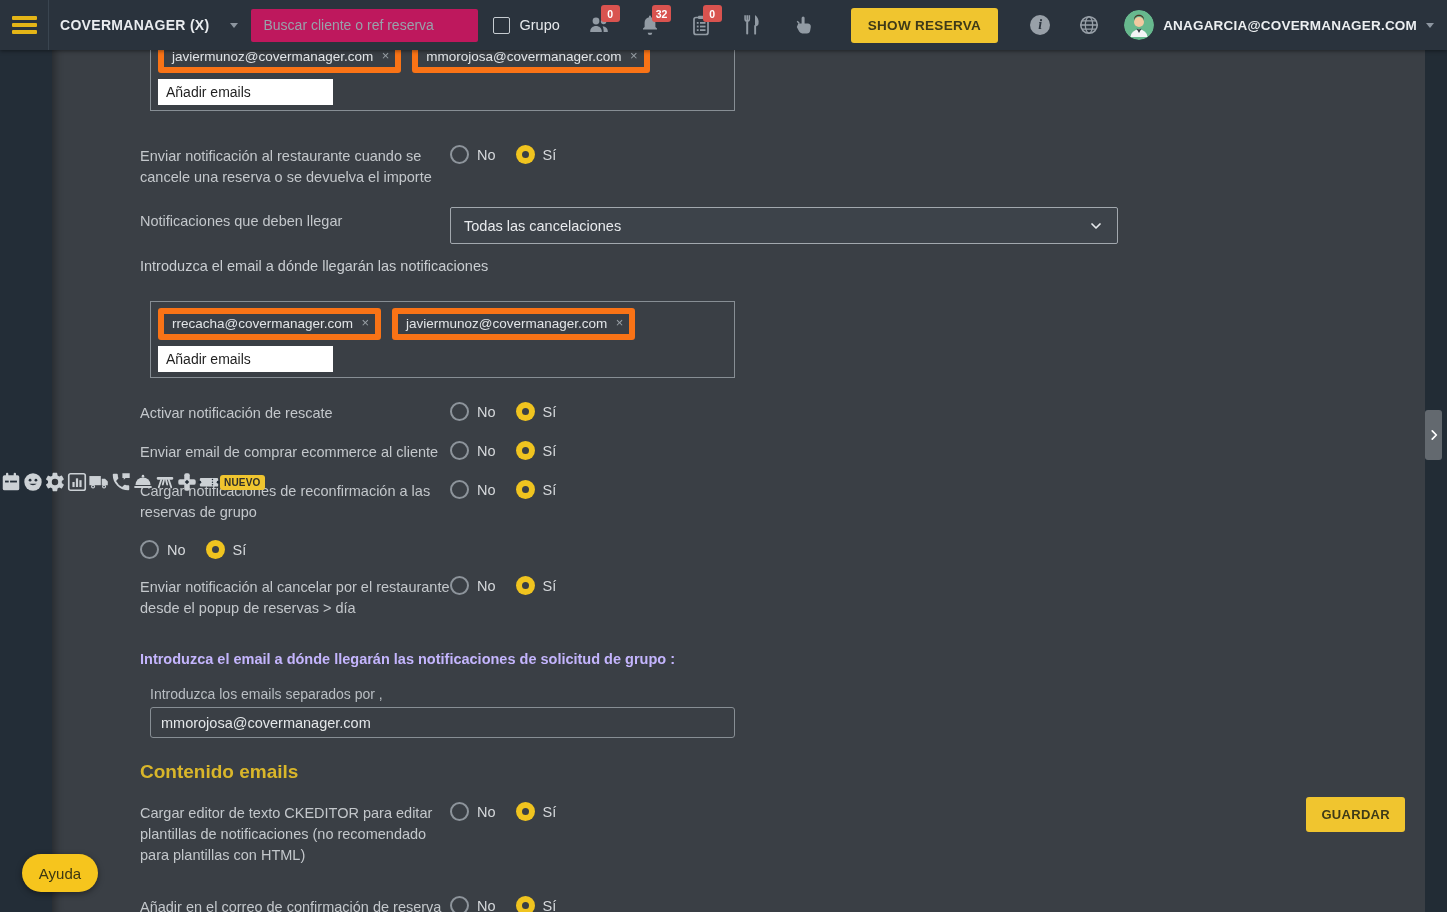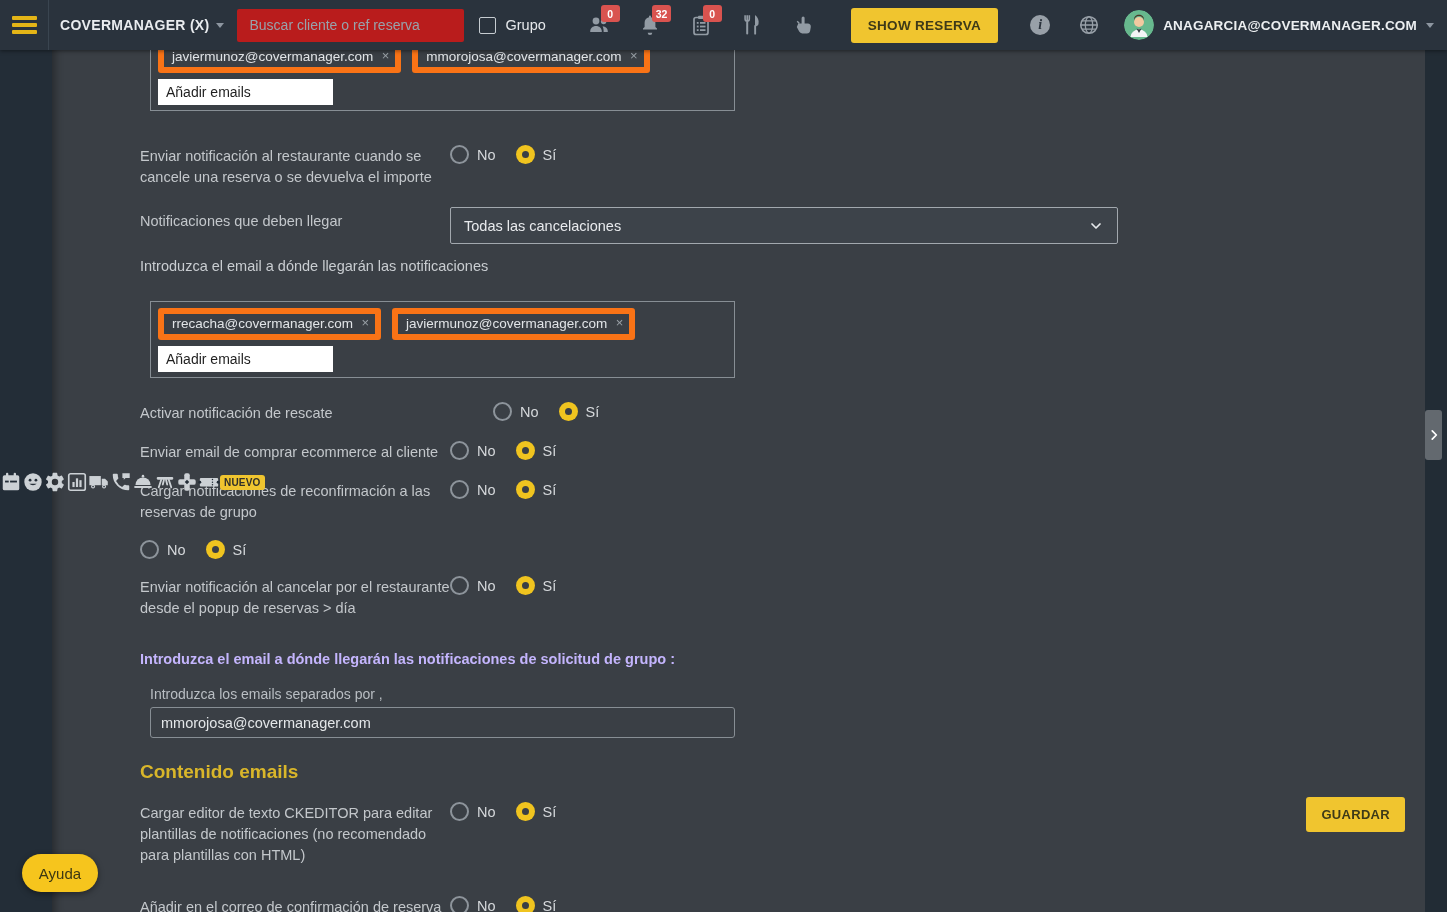--- a/index.html
+++ b/index.html
@@ -11,24 +11,24 @@
   }
   
   .topbar {
     position:absolute; top:0; left:0; width:1447px; height:50px;
     background:#2a333d; display:flex; align-items:center; z-index:30;
     box-shadow:0 1px 4px rgba(0,0,0,.45);
   }
   .menu-btn { width:48px; height:50px; display:flex; flex-direction:column; justify-content:center; align-items:center; gap:3px; cursor:pointer; }
   .menu-btn span { display:block; width:25px; height:4px; background:#e4b517; border-radius:1px; }
   .tb-divider { width:1px; height:50px; background:#3a4550; }
-  .brand { display:flex; align-items:center; gap:7px; margin-left:11px; color:#e9ecef; font-size:14px; font-weight:bold; letter-spacing:.3px; cursor:pointer; }
+  .brand { display:flex; align-items:center; gap:21px; margin-left:11px; color:#e9ecef; font-size:14px; font-weight:bold; letter-spacing:.3px; cursor:pointer; }
   .caret-down { width:0; height:0; border-left:4.5px solid transparent; border-right:4.5px solid transparent; border-top:5.5px solid #8d96a0; }
   .tb-search {
-    margin-left:13px; width:227px; height:33px; background:#b91c1c; border:none; border-radius:2px;
+    margin-left:13px; width:227px; height:33px; background:#be185d; border:none; border-radius:2px;
     color:#dfe3e7; font-size:14px; padding:0 12px; font-family:"Liberation Sans",sans-serif;
   }
   .tb-search::placeholder { color:#98a2ab; }
   .grupo-wrap { display:flex; align-items:center; gap:9px; margin-left:15px; }
   .checkbox { width:17px; height:17px; border:1px solid #c6ccd1; border-radius:2px; background:transparent; cursor:pointer; }
   .grupo-label { color:#e6e9ec; font-size:14.5px; }
   .tb-icons { display:flex; align-items:center; margin-left:auto; gap:27px; }
   .tb-icon { position:relative; color:#929ba4; cursor:pointer; display:flex; }
   .tb-icon svg { width:24px; height:24px; }
   .badge {
@@ -126,21 +126,21 @@
   .help-btn {
     position:absolute; left:22px; top:854px; z-index:40; background:#f6c51d; color:#3c3813;
     border:none; border-radius:19px; width:76px; height:38px; font-size:15px; cursor:pointer;
     font-family:"Liberation Sans",sans-serif; box-shadow:0 2px 6px rgba(0,0,0,.4);
   }
 
   
   .mt-row1 { margin-top:35px; }
   .mt-notif-label { margin-top:14px; }
   .mt-box2 { margin-top:27px; }
-  .mt-rescate { margin-top:25px;gap:43px; }
+  .mt-rescate { margin-top:25px; }
   .rr-gap { margin-top:18px; }
   .mt-group { margin-top:32px; }
   .mt-hint { margin-top:19px; }
   .mt-input { margin-top:5px; }
   .mt-heading { margin-top:23px; }
   .mt-ck { margin-top:20px; }
   .mt-last { margin-top:31px; }
 </style>
 </head>
 <body>

